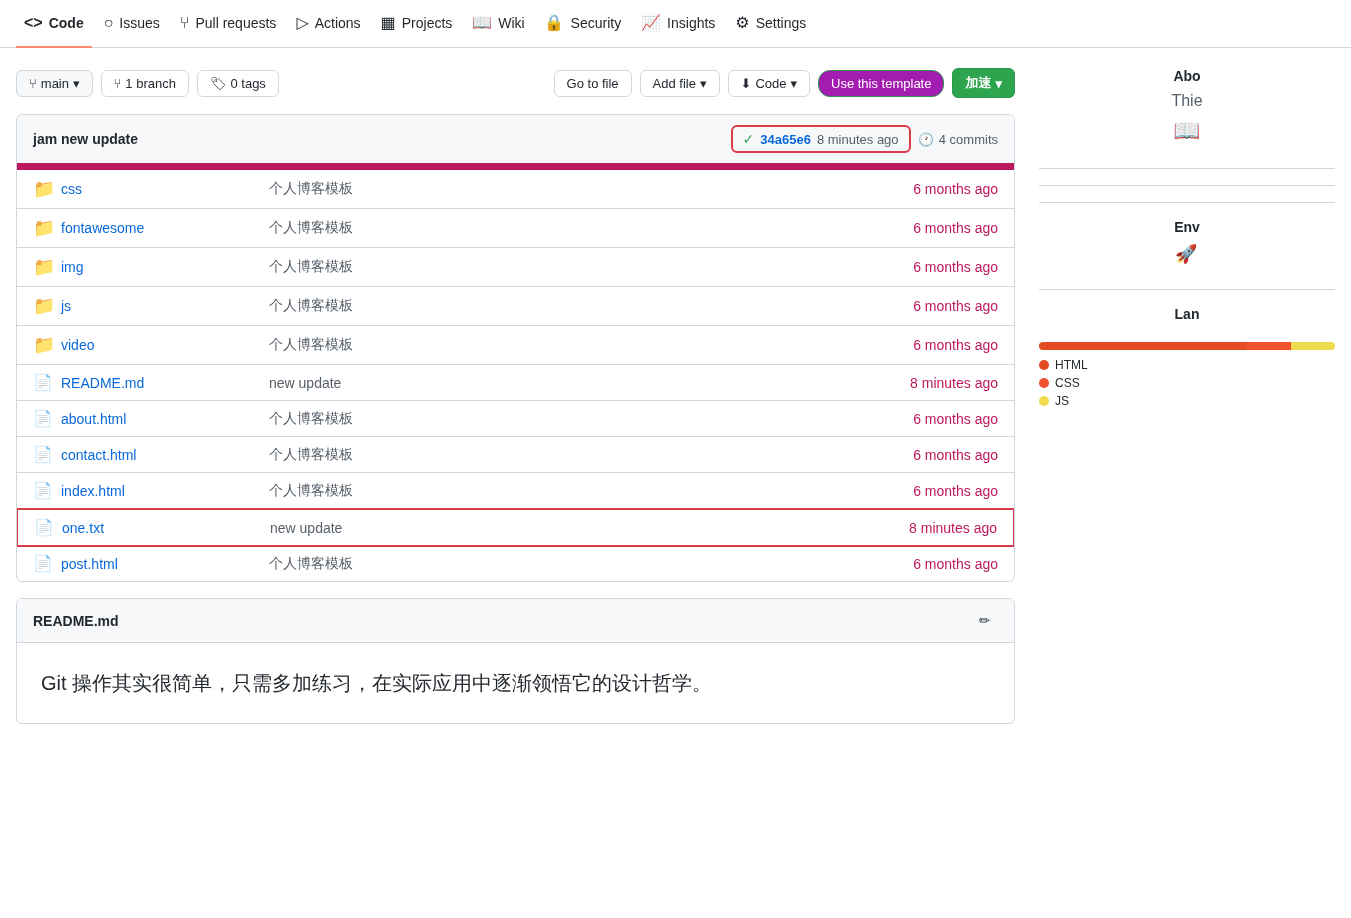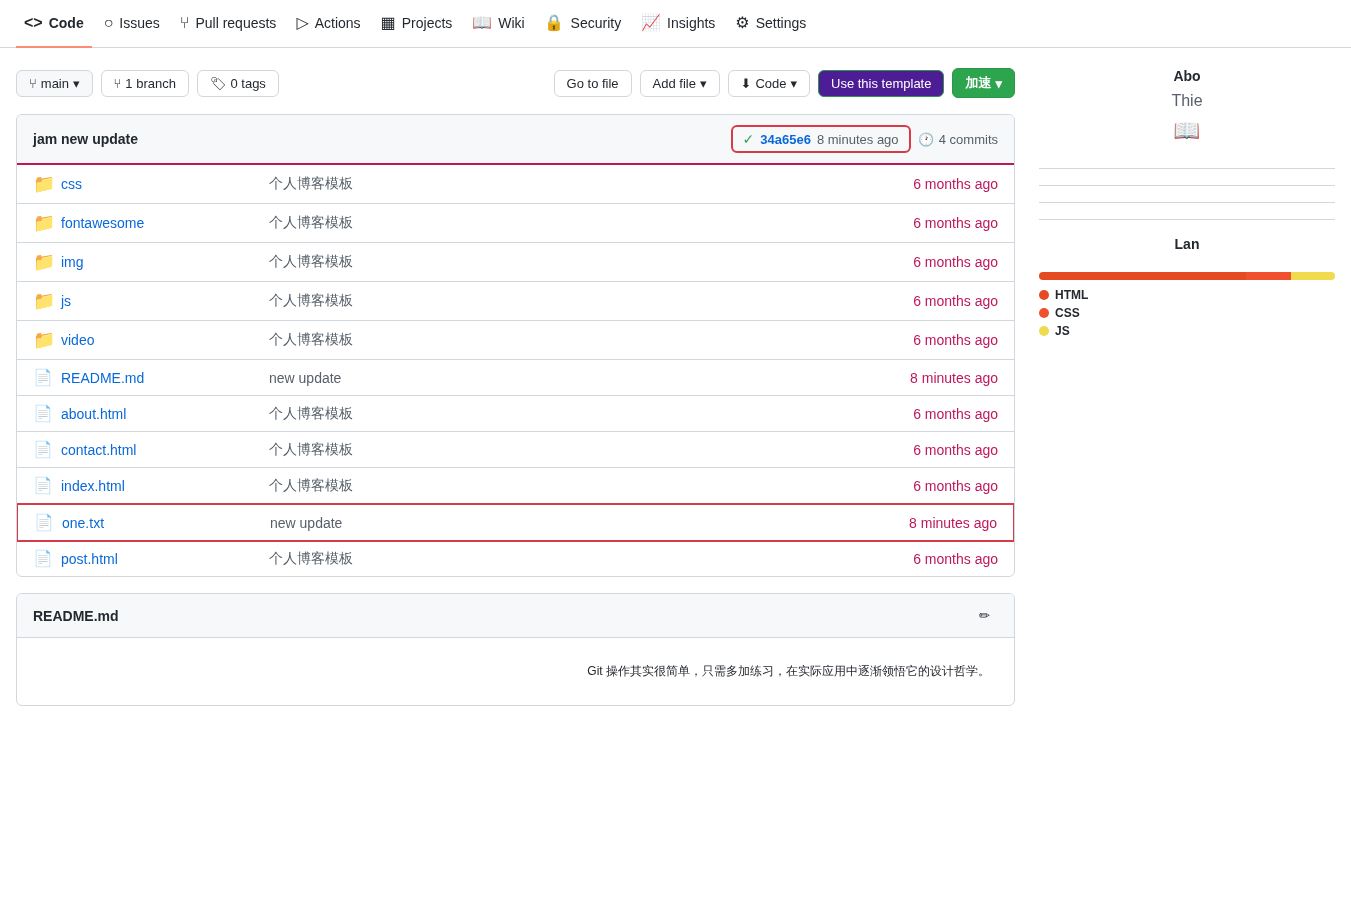--- a/index.html
+++ b/index.html
@@ -61,44 +61,45 @@
       font-size: 13px;
       border: 1px solid #d0d7de;
       border-radius: 6px;
       background: #f6f8fa;
       color: #24292f;
       cursor: pointer;
       white-space: nowrap;
     }
     .btn-outline { background: #fff; }
     .btn-green {
-      background: #4c1d95;
+      background: #a21caf;
       color: #fff;
       border-color: #2c974b;
+      border-radius: 12px;
     }
     .btn-jiasu {
       background: #2da44e;
       color: #fff;
       border-color: #2c974b;
       font-weight: bold;
     }
     .toolbar-spacer { flex: 1; }
 
     
     .file-table {
       border: 1px solid #d0d7de;
       border-radius: 6px;
       overflow: hidden;
     }
     .commit-row {
       display: flex;
       align-items: center;
       padding: 10px 16px;
       background: #f6f8fa;
-      border-bottom: 2px solid #be185d;
+      border-bottom: 7px solid #be185d;
       gap: 8px;
     }
     .commit-info { flex: 1; font-weight: 600; color: #24292f; }
     .commit-hash-badge {
       display: flex;
       align-items: center;
       gap: 6px;
       border: 2px solid #d73a49;
       border-radius: 6px;
       padding: 4px 10px;
@@ -143,30 +144,30 @@
     }
     .readme-header {
       display: flex;
       align-items: center;
       justify-content: space-between;
       padding: 10px 16px;
       background: #f6f8fa;
       border-bottom: 1px solid #d0d7de;
     }
     .readme-title { font-weight: 600; }
-    .readme-body { padding: 24px; font-size: 12px; line-height: 1.6; color: #24292f; text-align: right; }
+    .readme-body { padding: 24px; font-size: 20px; line-height: 1.6; color: #24292f; }
 
     
     .sidebar-section { margin-bottom: 24px; }
     .sidebar-title { font-weight: 600; font-size: 14px; margin-bottom: 8px; }
     .sidebar-desc { font-size: 16px; color: #57606a; }
     .sidebar-link { color: #0969da; font-size: 12px; text-decoration: none; }
     .sidebar-divider { border: none; border-top: 1px solid #d0d7de; margin: 16px 0; }
 
-    .lang-bar-container { margin-top: 20px; font-weight: bold; }
+    .lang-bar-container { margin-top: 20px; }
     .lang-bar {
       display: flex;
       height: 8px;
       border-radius: 4px;
       overflow: hidden;
       margin-bottom: 8px;
     }
     .lang-segment { height: 100%; }
     .lang-list { display: flex; flex-direction: column; gap: 4px; }
     .lang-item { display: flex; align-items: center; gap: 6px; font-size: 12px; }
@@ -359,20 +360,24 @@
 
   <div class="sidebar">
     <div class="sidebar-section">
       <div class="sidebar-title">Abo</div>
       <div class="sidebar-desc">Thie</div>
       <div style="margin-top:8px;font-size:22px;color:#57606a;">📖</div>
     </div>
     <hr class="sidebar-divider">
     <hr class="sidebar-divider">
     <hr class="sidebar-divider">
+    <div class="sidebar-section env-section">
+      <div class="sidebar-title">Env</div>
+      <span style="font-size:18px;color:#57606a;">🚀</span>
+    </div>
     <hr class="sidebar-divider">
     <div class="sidebar-section">
       <div class="sidebar-title">Lan</div>
       <div class="lang-bar-container">
         <div class="lang-bar" id="lang-bar">
             <div class="lang-segment" style="width: 70%; background: rgb(228, 75, 35);"></div>
             <div class="lang-segment" style="width: 15%; background: rgb(241, 80, 47);"></div>
             <div class="lang-segment" style="width: 15%; background: rgb(240, 219, 79);"></div>
           </div>
         <div class="lang-list" id="lang-list">

